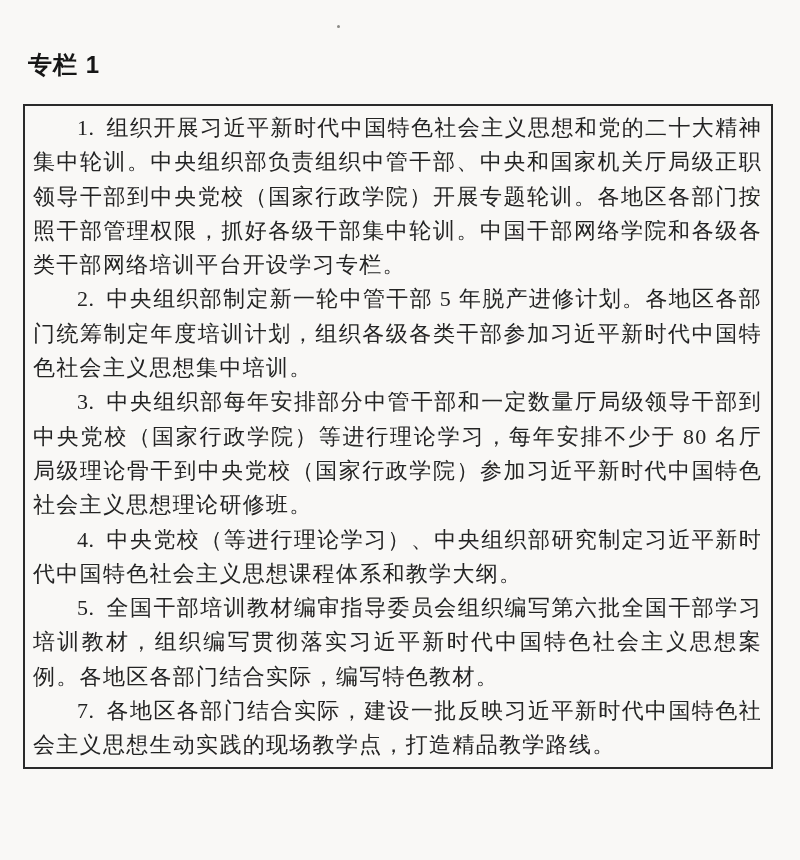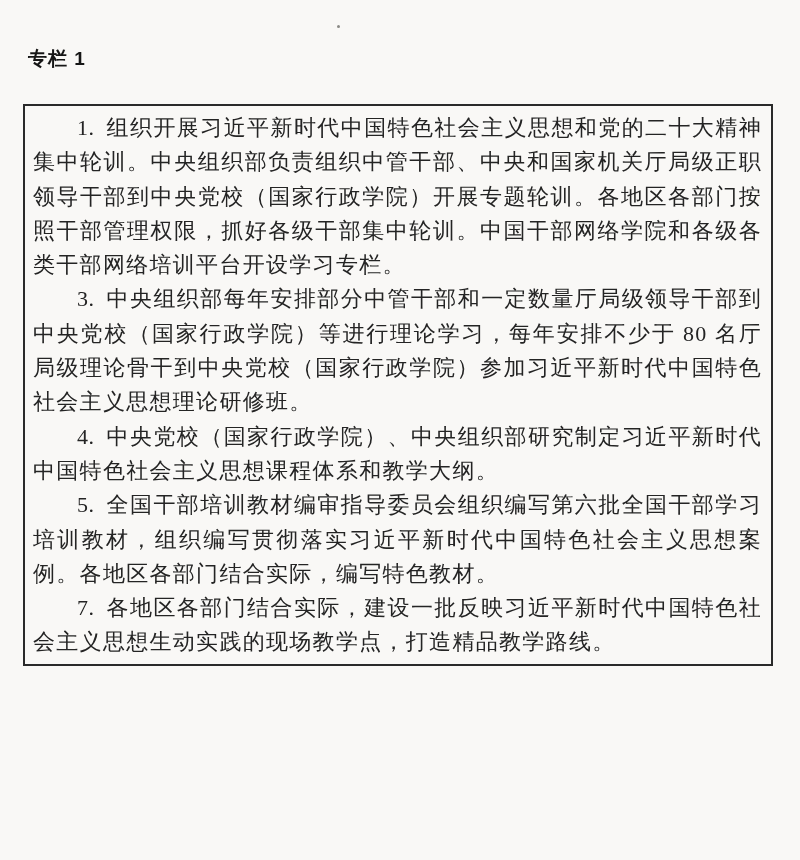--- a/index.html
+++ b/index.html
@@ -16,21 +16,21 @@
   }
   .doc-title {
     position: absolute;
     top: 33px;
     left: 28px;
     width: 748px;
     display: flex;
     align-items: baseline;
     font-family: "Liberation Sans", "DejaVu Sans", sans-serif;
     font-weight: 700;
-    font-size: 19px;
+    font-size: 24px;
     color: #161616;
     letter-spacing: 1px;
     white-space: nowrap;
     text-align: right;
   }
   .doc-title .title-prefix {
     margin-right: 24px;
   }
   .content-box {
     position: absolute;
@@ -70,17 +70,18 @@
 <body>
 
 <div class="scan-speck"></div>
 
 <h1 class="doc-title">
   <span class="title-prefix">专栏 1</span>
 </h1>
 
 <div class="content-box">
   <p class="para"><span class="num">1.</span><span>组织开展习近平新时代中国特色社会主义思想和党的二十大精神集中轮训。中央组织部负责组织中管干部、中央和国家机关厅局级正职领导干部到中央党校（国家行政学院）开展专题轮训。各地区各部门按照干部管理权限，抓好各级干部集中轮训。中国干部网络学院和各级各类干部网络培训平台开设学习专栏。</span></p>
+  <p class="para"><span class="num">2.</span><span>中央组织部制定新一轮中管干部 5 年脱产进修计划。各地区各部门统筹制定年度培训计划，组织各级各类干部参加习近平新时代中国特色社会主义思想集中培训。</span></p>
   <p class="para"><span class="num">3.</span><span>中央组织部每年安排部分中管干部和一定数量厅局级领导干部到中央党校（国家行政学院）等进行理论学习，每年安排不少于 80 名厅局级理论骨干到中央党校（国家行政学院）参加习近平新时代中国特色社会主义思想理论研修班。</span></p>
-  <p class="para"><span class="num">4.</span><span>中央党校（国家行政学院）、中央组织部研究制定习近平新时代中国特色社会主义思想课程体系和教学大纲。</span></p>
+  <p class="para"><span class="num">4.</span><span>中央党校（等进行理论学习）、中央组织部研究制定习近平新时代中国特色社会主义思想课程体系和教学大纲。</span></p>
   <p class="para"><span class="num">5.</span><span>全国干部培训教材编审指导委员会组织编写第六批全国干部学习培训教材，组织编写贯彻落实习近平新时代中国特色社会主义思想案例。各地区各部门结合实际，编写特色教材。</span></p>
   <p class="para"><span class="num">7.</span><span>各地区各部门结合实际，建设一批反映习近平新时代中国特色社会主义思想生动实践的现场教学点，打造精品教学路线。</span></p>
 </div>
 
 </body></html>

